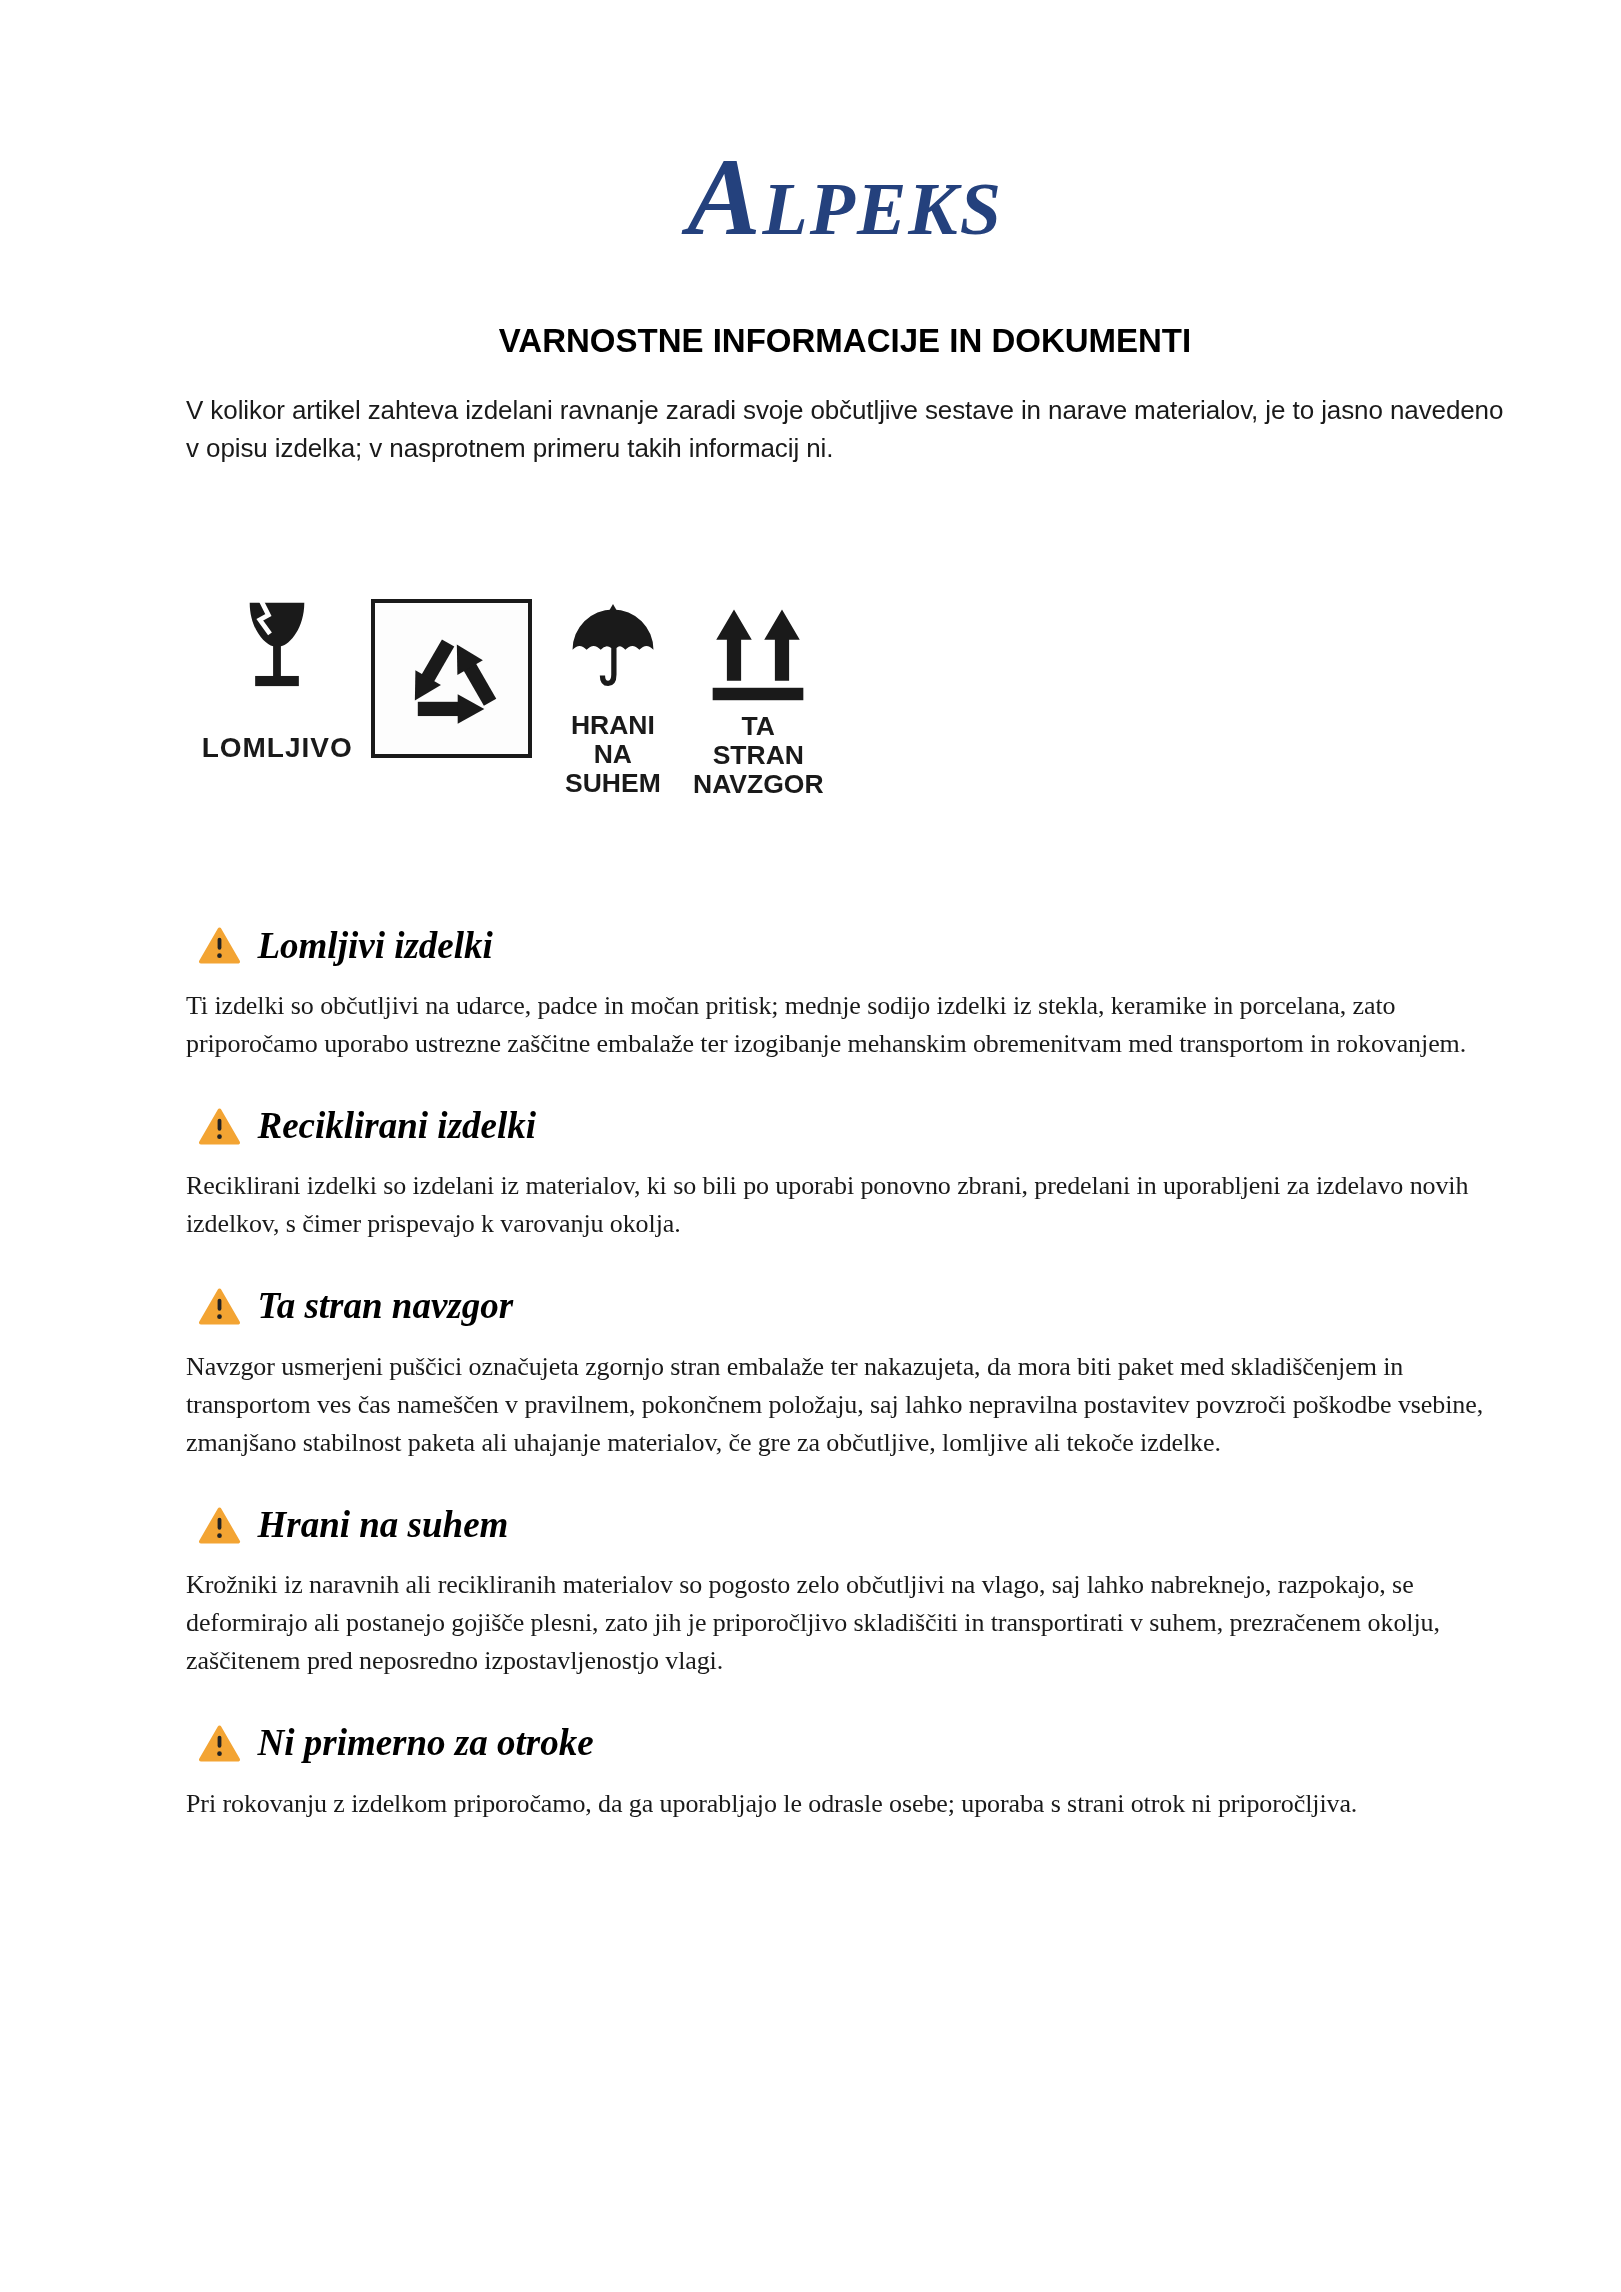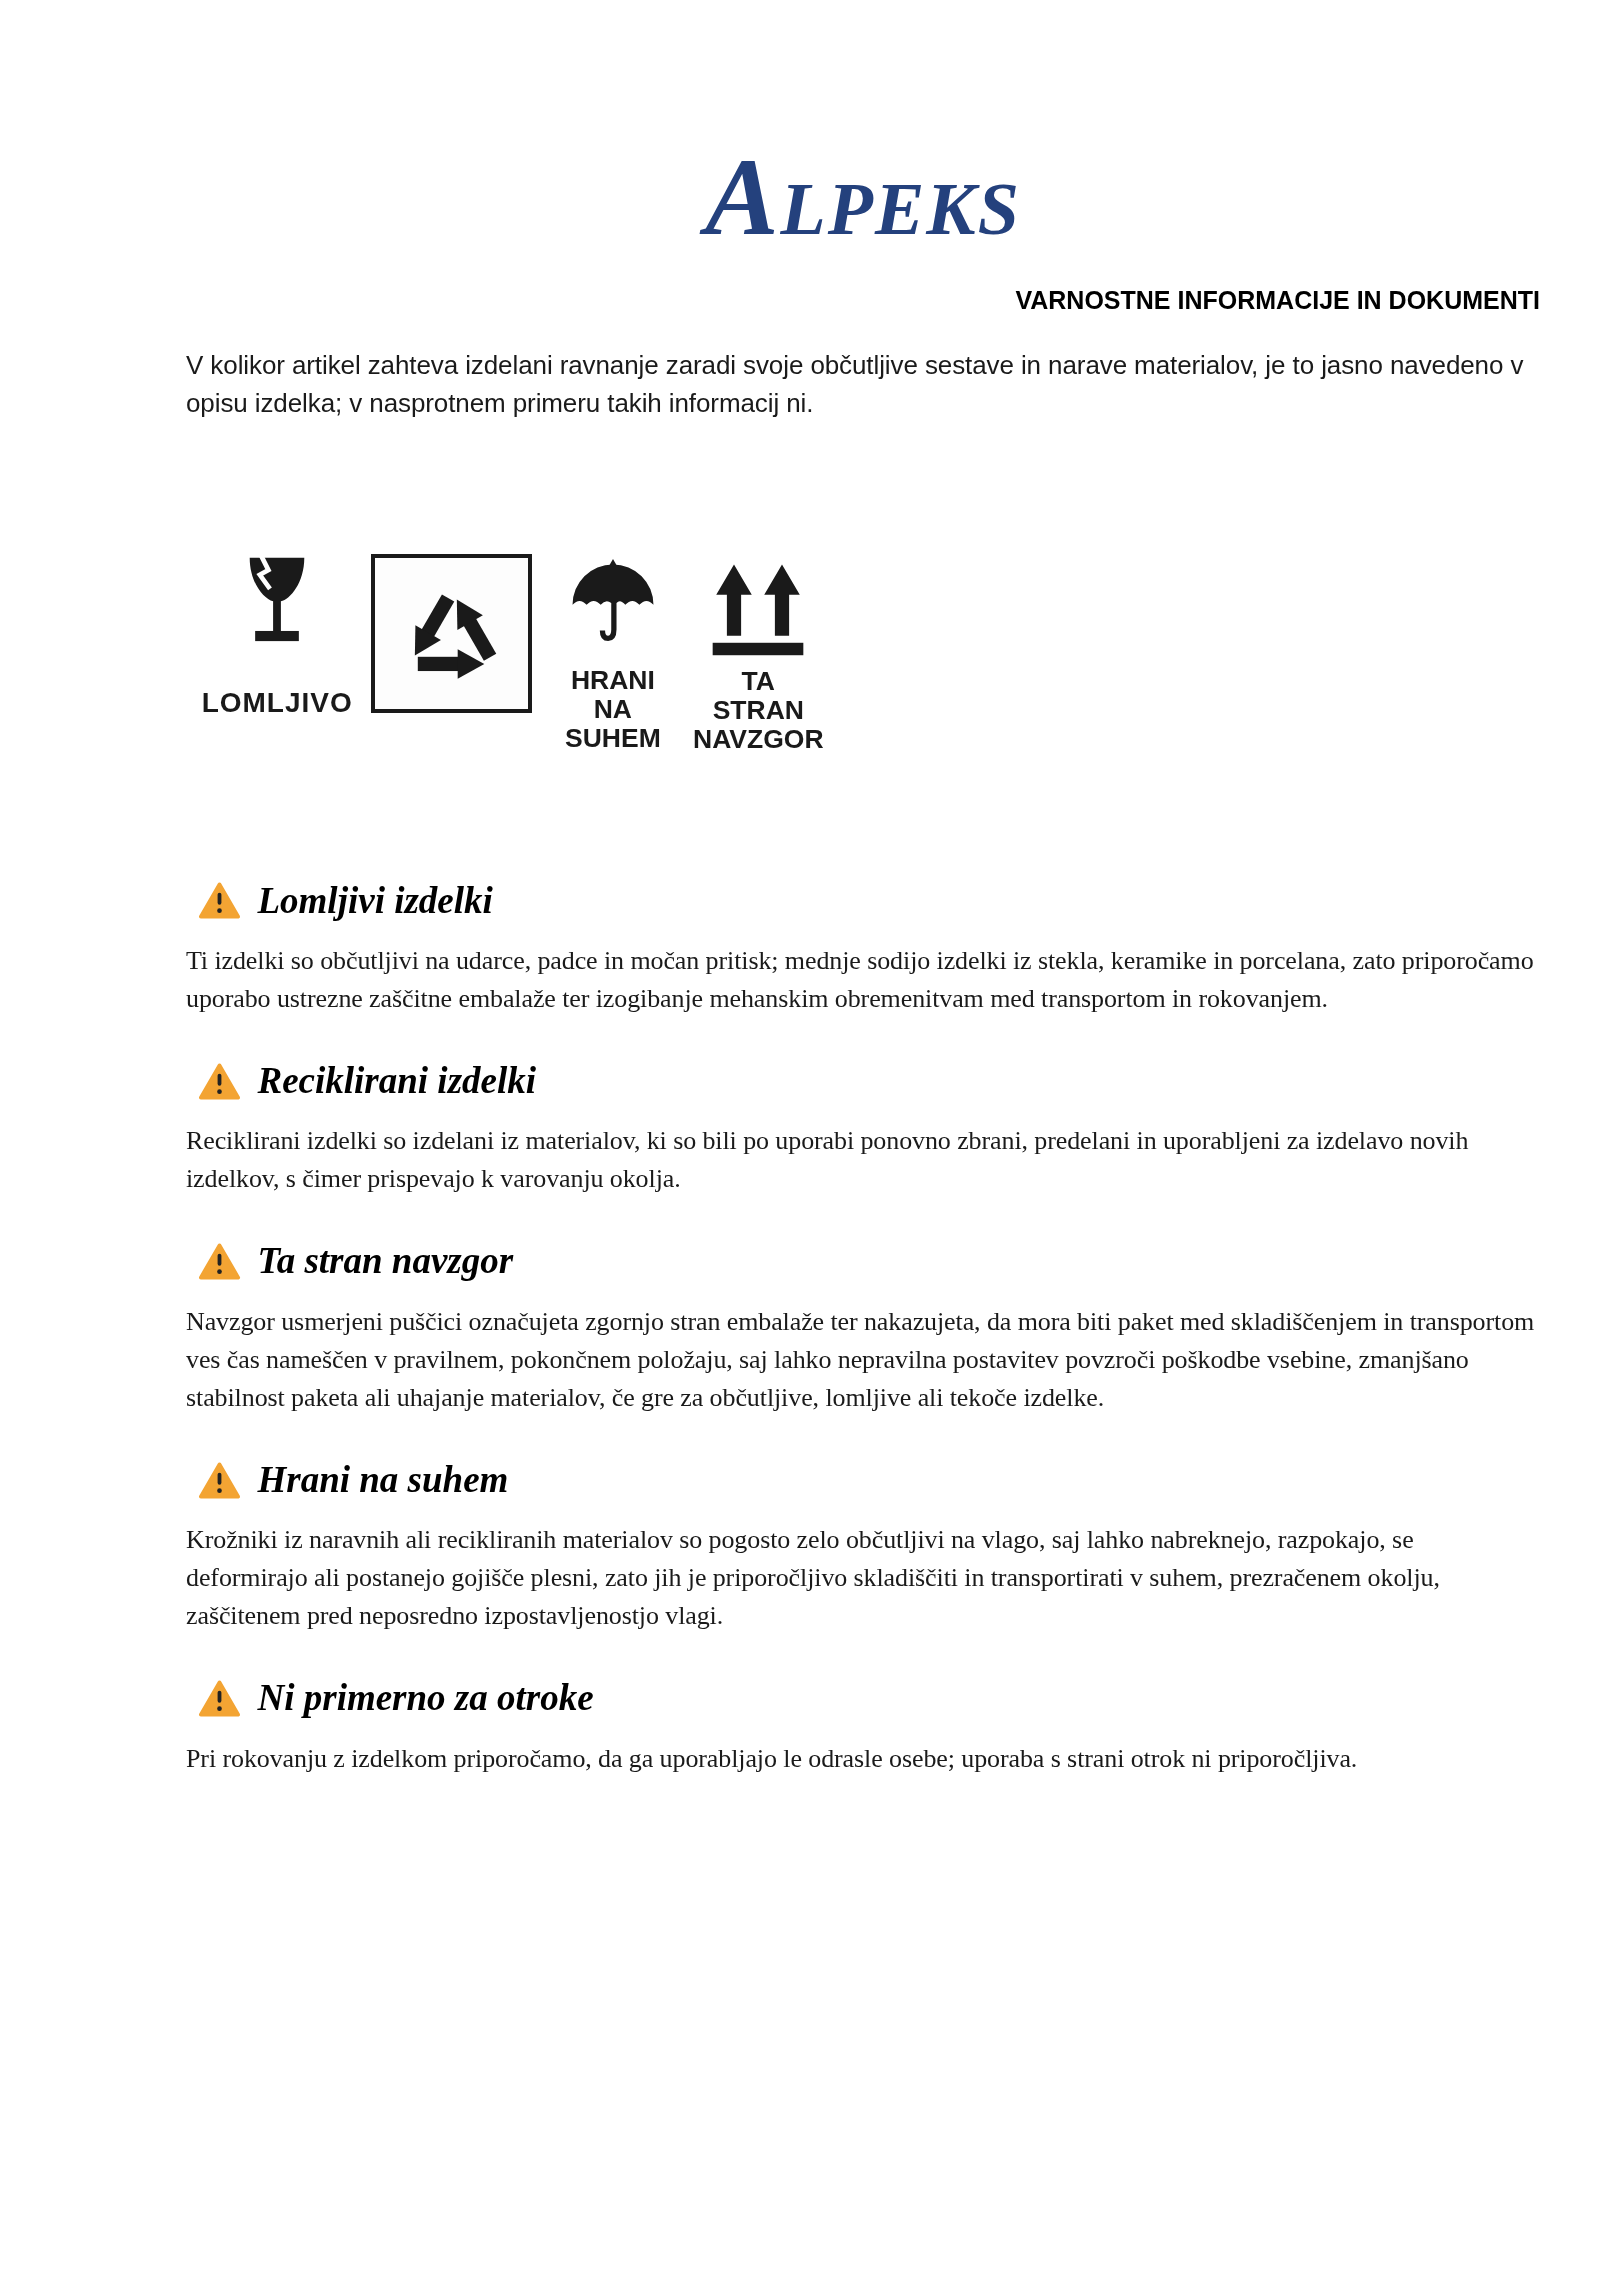--- a/index.html
+++ b/index.html
@@ -5,43 +5,43 @@
   html, body { margin: 0; padding: 0; background: #ffffff; }
   .page {
     position: relative;
     width: 1621px;
     height: 2293px;
     background: #ffffff;
     font-family: "Liberation Sans", sans-serif;
     color: #1a1a1a;
     overflow: hidden;
   }
-  .content { padding: 0 81px 0 186px; }
+  .content { padding: 0 117px 0 186px; }
 
   
   .logo-wrap {
     margin-top: 142px;
     text-align: center;
     line-height: 1;
     font-family: "Liberation Serif", serif;
     font-style: italic;
     font-weight: bold;
     color: #24417D;
     letter-spacing: 2px;
     white-space: nowrap;
   }
   .logo-first { font-size: 110px; }
   .logo-rest  { font-size: 74px; }
 
   
   .doc-title {
-    margin-top: 34px;
-    text-align: right;
-    font-weight: bold;
-    font-size: 25px;
+    margin-top: 70px;
+    text-align: center;
+    font-weight: bold;
+    font-size: 33px;
     color: #000;
   }
 
   
   .intro {
     margin-top: 31px;
     font-size: 26px;
     line-height: 38px;
     letter-spacing: -0.1px;
   }

